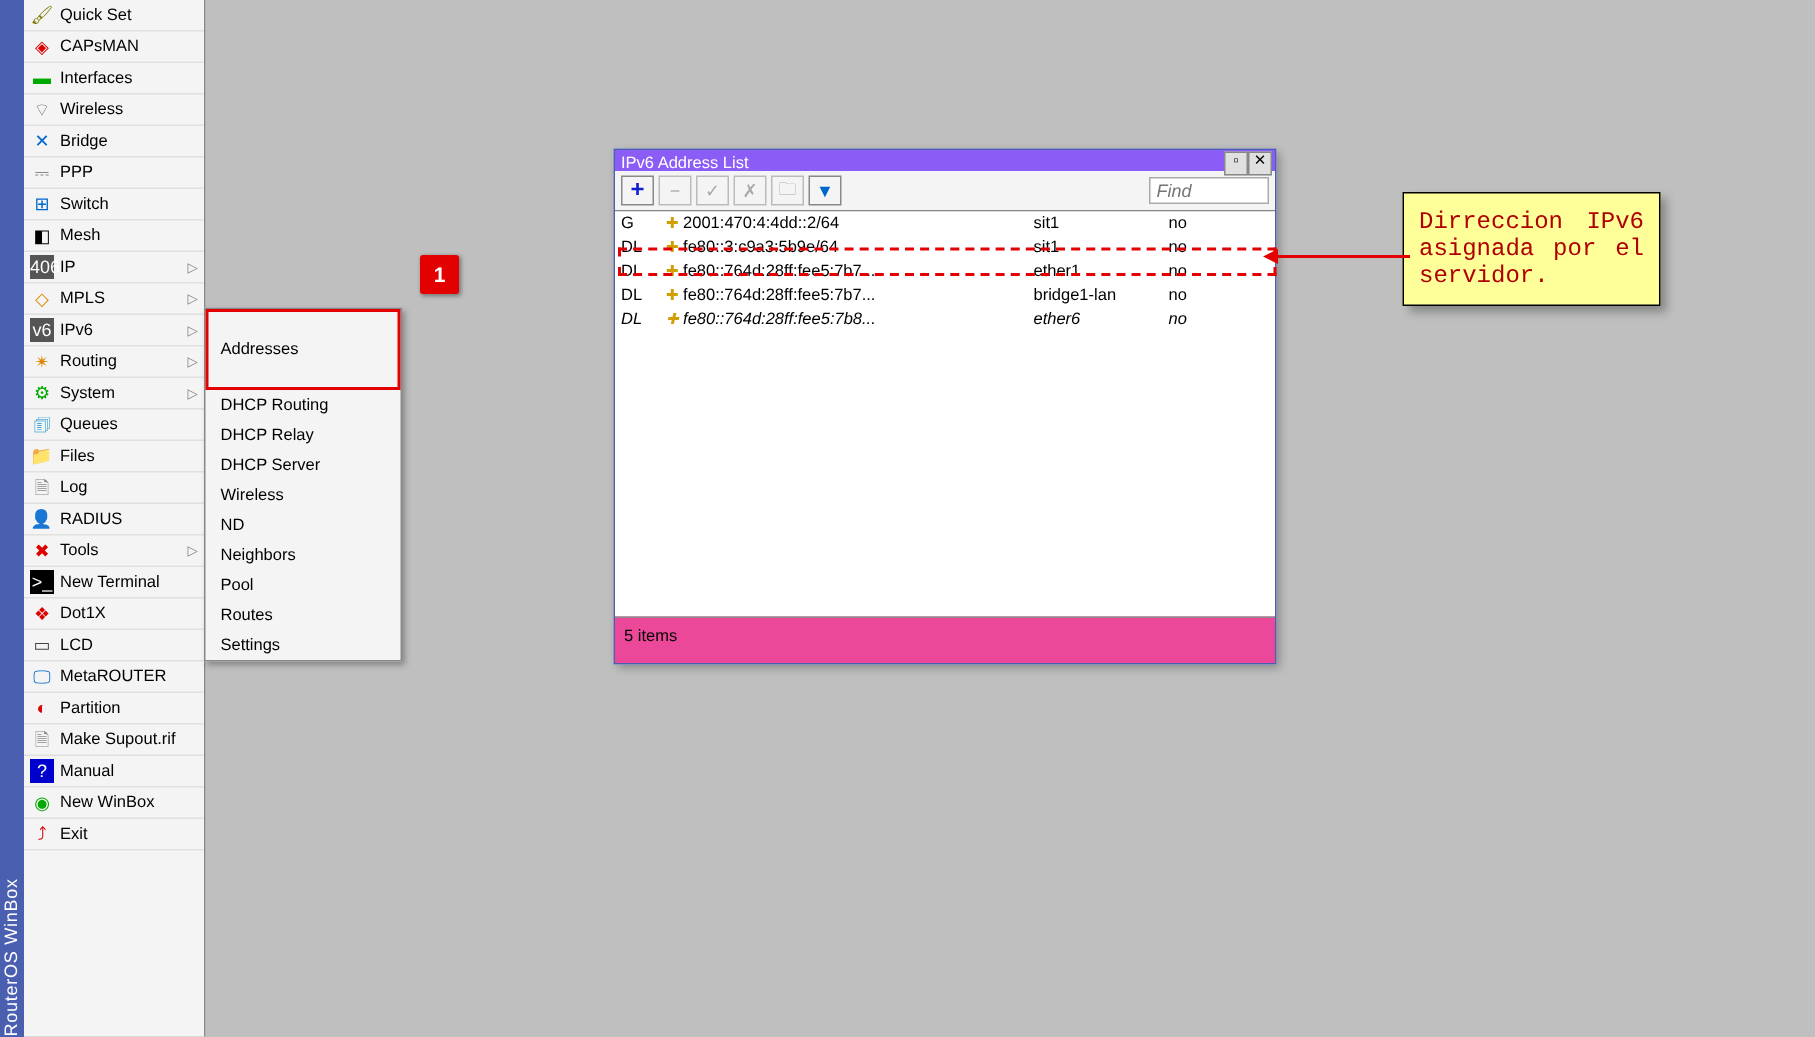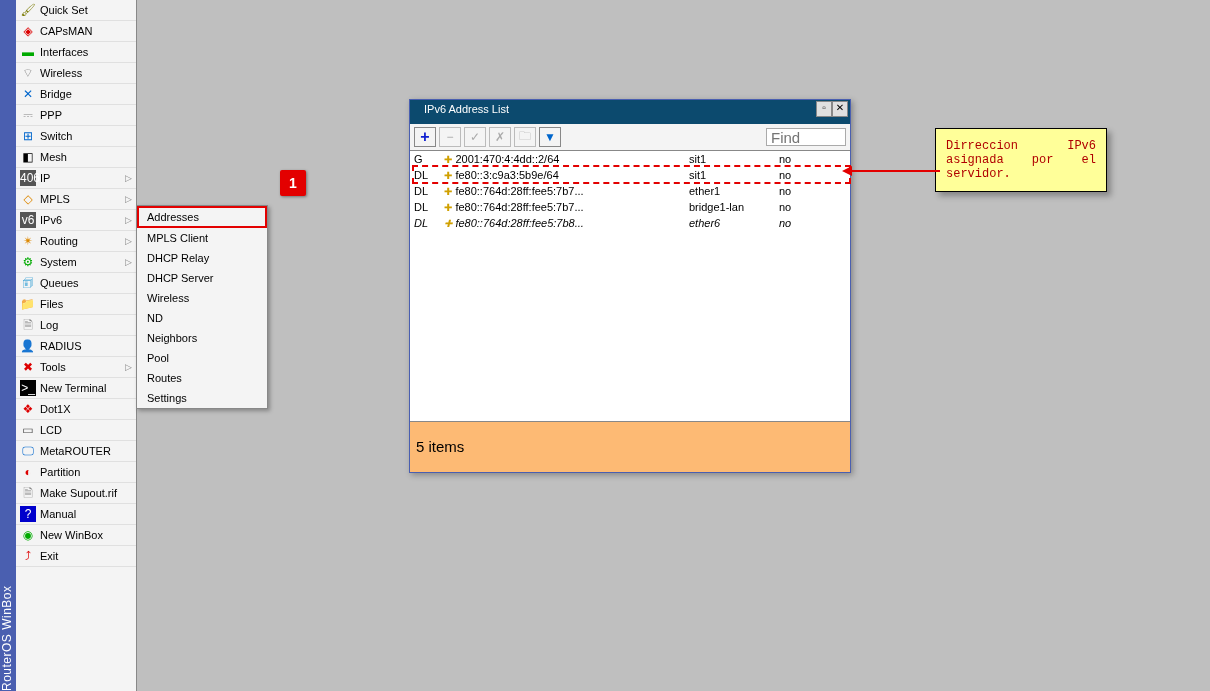--- a/index.html
+++ b/index.html
@@ -6,57 +6,57 @@
 
 .vt{position:absolute;left:0;top:0;width:16px;height:691px;background:#4a5fb0;color:#fff;writing-mode:vertical-rl;transform:rotate(180deg);text-align:left;padding-top:6px;font-size:12px;letter-spacing:0.5px}
 
 .sb{position:absolute;left:16px;top:0;width:120px;height:691px;background:#f4f4f4;border-right:1px solid #888}
 .sb .it{display:flex;align-items:center;height:20px;padding-left:4px;cursor:default;border-bottom:1px solid #e0e0e0;position:relative}
 .sb .ic{width:16px;height:16px;display:inline-block;margin-right:4px;font-size:12px;text-align:center;line-height:16px}
 .sb .ar{position:absolute;right:4px;color:#888;font-size:9px}
 
 .sm{position:absolute;left:136px;top:205px;background:#f4f4f4;border:1px solid #888;width:130px;box-shadow:2px 2px 4px rgba(0,0,0,0.3);z-index:10}
 .sm .mi{height:20px;line-height:20px;padding:0 10px;cursor:default}
-.sm .mi.sel{border:2px solid #e30000;height:18px;line-height:18px;padding:0 8px}
+.sm .mi.sel{border:2px solid #e30000;height:18px;line-height:18px;padding:16px 8px}
 
 .bd{position:absolute;left:280px;top:170px;width:26px;height:26px;background:#e30000;color:#fff;font-weight:bold;font-size:14px;text-align:center;line-height:26px;border-radius:2px;box-shadow:1px 1px 3px rgba(0,0,0,0.4)}
 
 .win{position:absolute;left:409px;top:99px;width:440px;box-shadow:2px 2px 6px rgba(0,0,0,0.3);background:#f4f4f4;border:1px solid #4a5fb0}
-.tbar{height:24px;background:#0c4a6e;color:#fff;font-size:11px;line-height:18px;padding-left:14px;position:relative}
+.tbar{height:14px;background:#8b5cf6;color:#fff;font-size:11px;line-height:18px;padding-left:4px;position:relative}
 .tbar .wbtn{position:absolute;top:1px;width:14px;height:14px;background:#e0e0e0;color:#000;border:1px solid #888;font-size:10px;line-height:12px;text-align:center;cursor:default}
 .tbar .min{right:18px}
 .tbar .cls{right:2px}
 
 .tb{height:26px;border-bottom:1px solid #888;background:#f4f4f4;display:flex;align-items:center;padding:0 4px}
 .tb button{width:22px;height:20px;margin-right:3px;border:1px solid #888;background:#f4f4f4;cursor:default;font-size:12px;padding:0;display:flex;align-items:center;justify-content:center}
 .tb button.dis{color:#aaa;border-color:#bbb}
 .tb .plus{color:#1020d0;font-weight:bold;font-size:16px;line-height:14px}
-.tb .find{margin-left:auto;width:70px;height:16px;color:#999;border:1px solid #aaa;padding:0 4px;font-size:15px}
+.tb .find{margin-left:auto;width:70px;height:16px;font-style:italic;color:#999;border:1px solid #aaa;padding:0 4px;font-size:12px}
 
 .gh{display:flex;background:#f4f4f4;border-bottom:1px solid #888;height:18px;font-size:11px}
 .gh .c{border-right:1px solid #c0c0c0;padding:2px 4px;box-sizing:border-box}
 .gr{display:flex;height:16px;font-size:11px;align-items:center}
 .gr .c{padding:0 4px;box-sizing:border-box;white-space:nowrap;overflow:hidden}
 .gr.it6 .c{font-style:italic}
 .c.flag{width:30px}
 .c.addr{width:160px}
 .c.pool{width:85px}
 .c.ifc{width:90px}
 .c.adv{width:55px}
 .c.drop{width:20px;text-align:center}
 .addr .pin{color:#d0a000;margin-right:3px;font-size:10px}
 
 .hl{position:absolute;left:412px;top:165px;width:435px;height:15px;border:2px dashed #e30000;pointer-events:none;z-index:20}
 
 .arr{position:absolute;left:850px;top:170px;width:90px;height:2px;background:#e30000;z-index:20}
 .arr:before{content:'';position:absolute;left:-8px;top:-4px;border-right:10px solid #e30000;border-top:5px solid transparent;border-bottom:5px solid transparent}
 
-.co{position:absolute;left:935px;top:128px;width:150px;padding:10px;background:#ffff99;border:1px solid #000;box-shadow:4px 4px 6px rgba(0,0,0,0.3);font-family:'Courier New',monospace;font-size:12px;color:#b00000;text-align:justify}
+.co{position:absolute;left:935px;top:128px;width:150px;padding:10px;background:#ffff99;border:1px solid #000;box-shadow:4px 4px 6px rgba(0,0,0,0.3);font-family:'Courier New',monospace;font-size:16px;color:#b00000;text-align:justify}
 .body{height:270px;background:#fff;overflow:auto}
-.stat{height:18px;border-top:1px solid #888;padding:16px 6px;font-size:15px;background:#fdba74}
+.stat{height:18px;border-top:1px solid #888;padding:6px 6px;font-size:11px;background:#ec4899}
 
 .i-qs{color:#7a7a00}.i-cap{color:#d00}.i-int{color:#0a0}.i-wl{color:#888}.i-br{color:#06c}.i-ppp{color:#888}.i-sw{color:#06c}.i-mesh{color:#000}.i-ip{background:#555;color:#fff;font-size:8px}.i-mpls{color:#d80}.i-ipv6{background:#555;color:#fff;font-size:7px}.i-rt{color:#d80}.i-sys{color:#0a0}.i-q{color:#08c}.i-fl{color:#06c}.i-log{color:#888}.i-rad{color:#c90}.i-tl{color:#d00}.i-nt{background:#000;color:#fff;font-size:9px}.i-dx{color:#d00}.i-lcd{color:#444}.i-mr{color:#06c}.i-pt{color:#d00}.i-ms{color:#888}.i-man{background:#00c;color:#fff;font-size:9px}.i-nw{color:#0a0}.i-ex{color:#d00}
 </style>
 </head>
 <body>
 
 <div class="vt">RouterOS WinBox</div>
 
 <div class="sb" id="sidebar">
     <div class="it">
@@ -170,21 +170,21 @@
       <span>New WinBox</span>
     </div>
     <div class="it">
       <span class="ic i-ex">⤴</span>
       <span>Exit</span>
     </div>
   </div>
 
 <div class="sm" id="submenu">
     <div class="mi sel">Addresses</div>
-    <div class="mi">MPLS Client</div>
+    <div class="mi">DHCP Routing</div>
     <div class="mi">DHCP Relay</div>
     <div class="mi">DHCP Server</div>
     <div class="mi">Wireless</div>
     <div class="mi">ND</div>
     <div class="mi">Neighbors</div>
     <div class="mi">Pool</div>
     <div class="mi">Routes</div>
     <div class="mi">Settings</div>
   </div>
 

